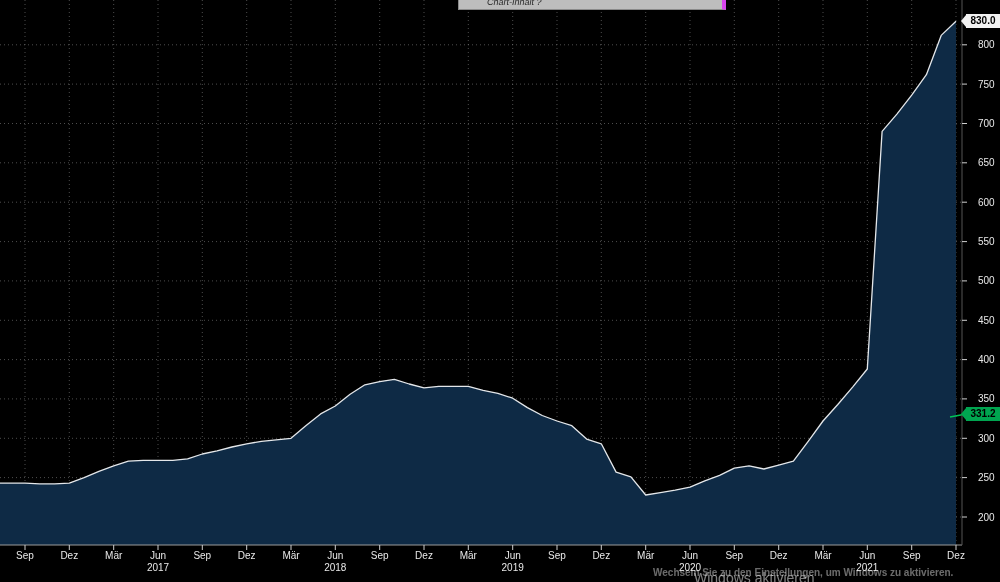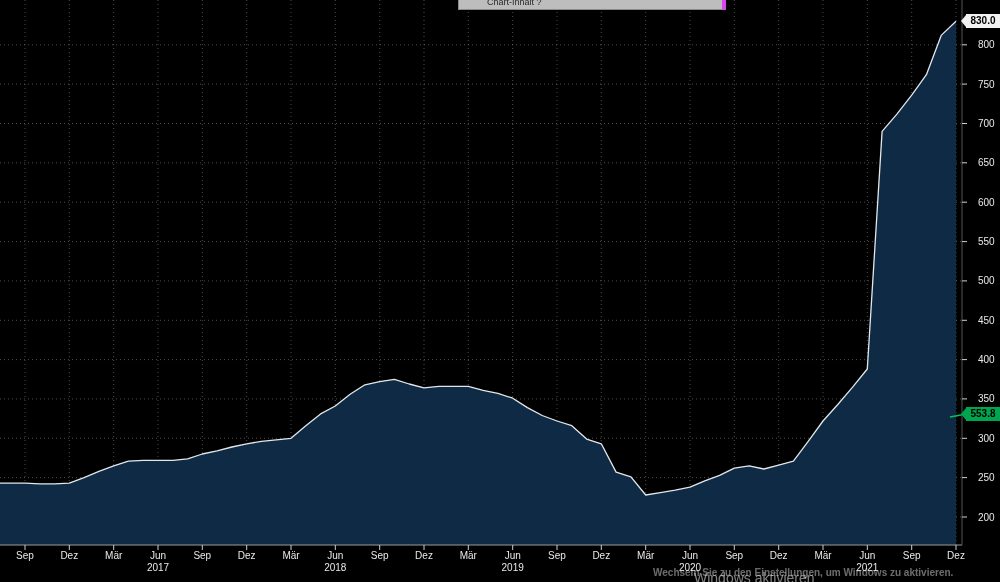--- a/index.html
+++ b/index.html
@@ -16,21 +16,21 @@
     padding:1px 3px 2px 3px;z-index:6;line-height:11px;margin-left:16px;
   }
   .tag-arrow{
     position:absolute;left:-5px;top:50%;transform:translateY(-50%);
     width:0;height:0;border-top:6px solid transparent;border-bottom:6px solid transparent;
     border-right:5px solid #fff;
   }
   #tooltip-bar{
     position:absolute;left:458px;top:0;width:263px;height:9px;
     background:#bdbdbd;border-left:1px solid #8a8a8a;border-right:4px solid #d946ef;border-bottom:1px solid #8a8a8a;
-    overflow:hidden;z-index:7;
+    overflow:hidden;z-index:7;font-style:italic;
   }
   #tooltip-bar span{
     display:block;margin:-3px 0 0 28px;font-size:9px;color:#2a2a2a;white-space:nowrap;
   }
   .watermark1{
     position:absolute;left:694px;top:570px;font-size:14px;
     color:rgba(255,255,255,0.50);z-index:8;white-space:nowrap;
   }
   .watermark2{
     position:absolute;left:653px;top:567px;font-size:10px;
@@ -160,21 +160,21 @@
     <text x="867.3" y="571" fill="#e8e8e8" font-size="10" text-anchor="middle">2021</text>
   </svg>
 
 <div class="price-tag" style="top: 14px; background: rgb(242, 242, 242);">
   <span class="tag-arrow" style="border-right-color: rgb(242, 242, 242);"></span>
   <span>830.0</span>
 </div>
 
 <div class="price-tag" style="top: 407px; background: rgb(0, 165, 80);">
   <span class="tag-arrow" style="border-right-color: rgb(0, 165, 80);"></span>
-  <span>553.8</span>
+  <span>331.2</span>
 </div>
 
 <div id="tooltip-bar">
   <span>Chart-Inhalt ?</span>
 </div>
 
 <div class="watermark1">Windows aktivieren</div>
 <div class="watermark2">Wechseln Sie zu den Einstellungen, um Windows zu aktivieren.</div>
 
 </body></html>

